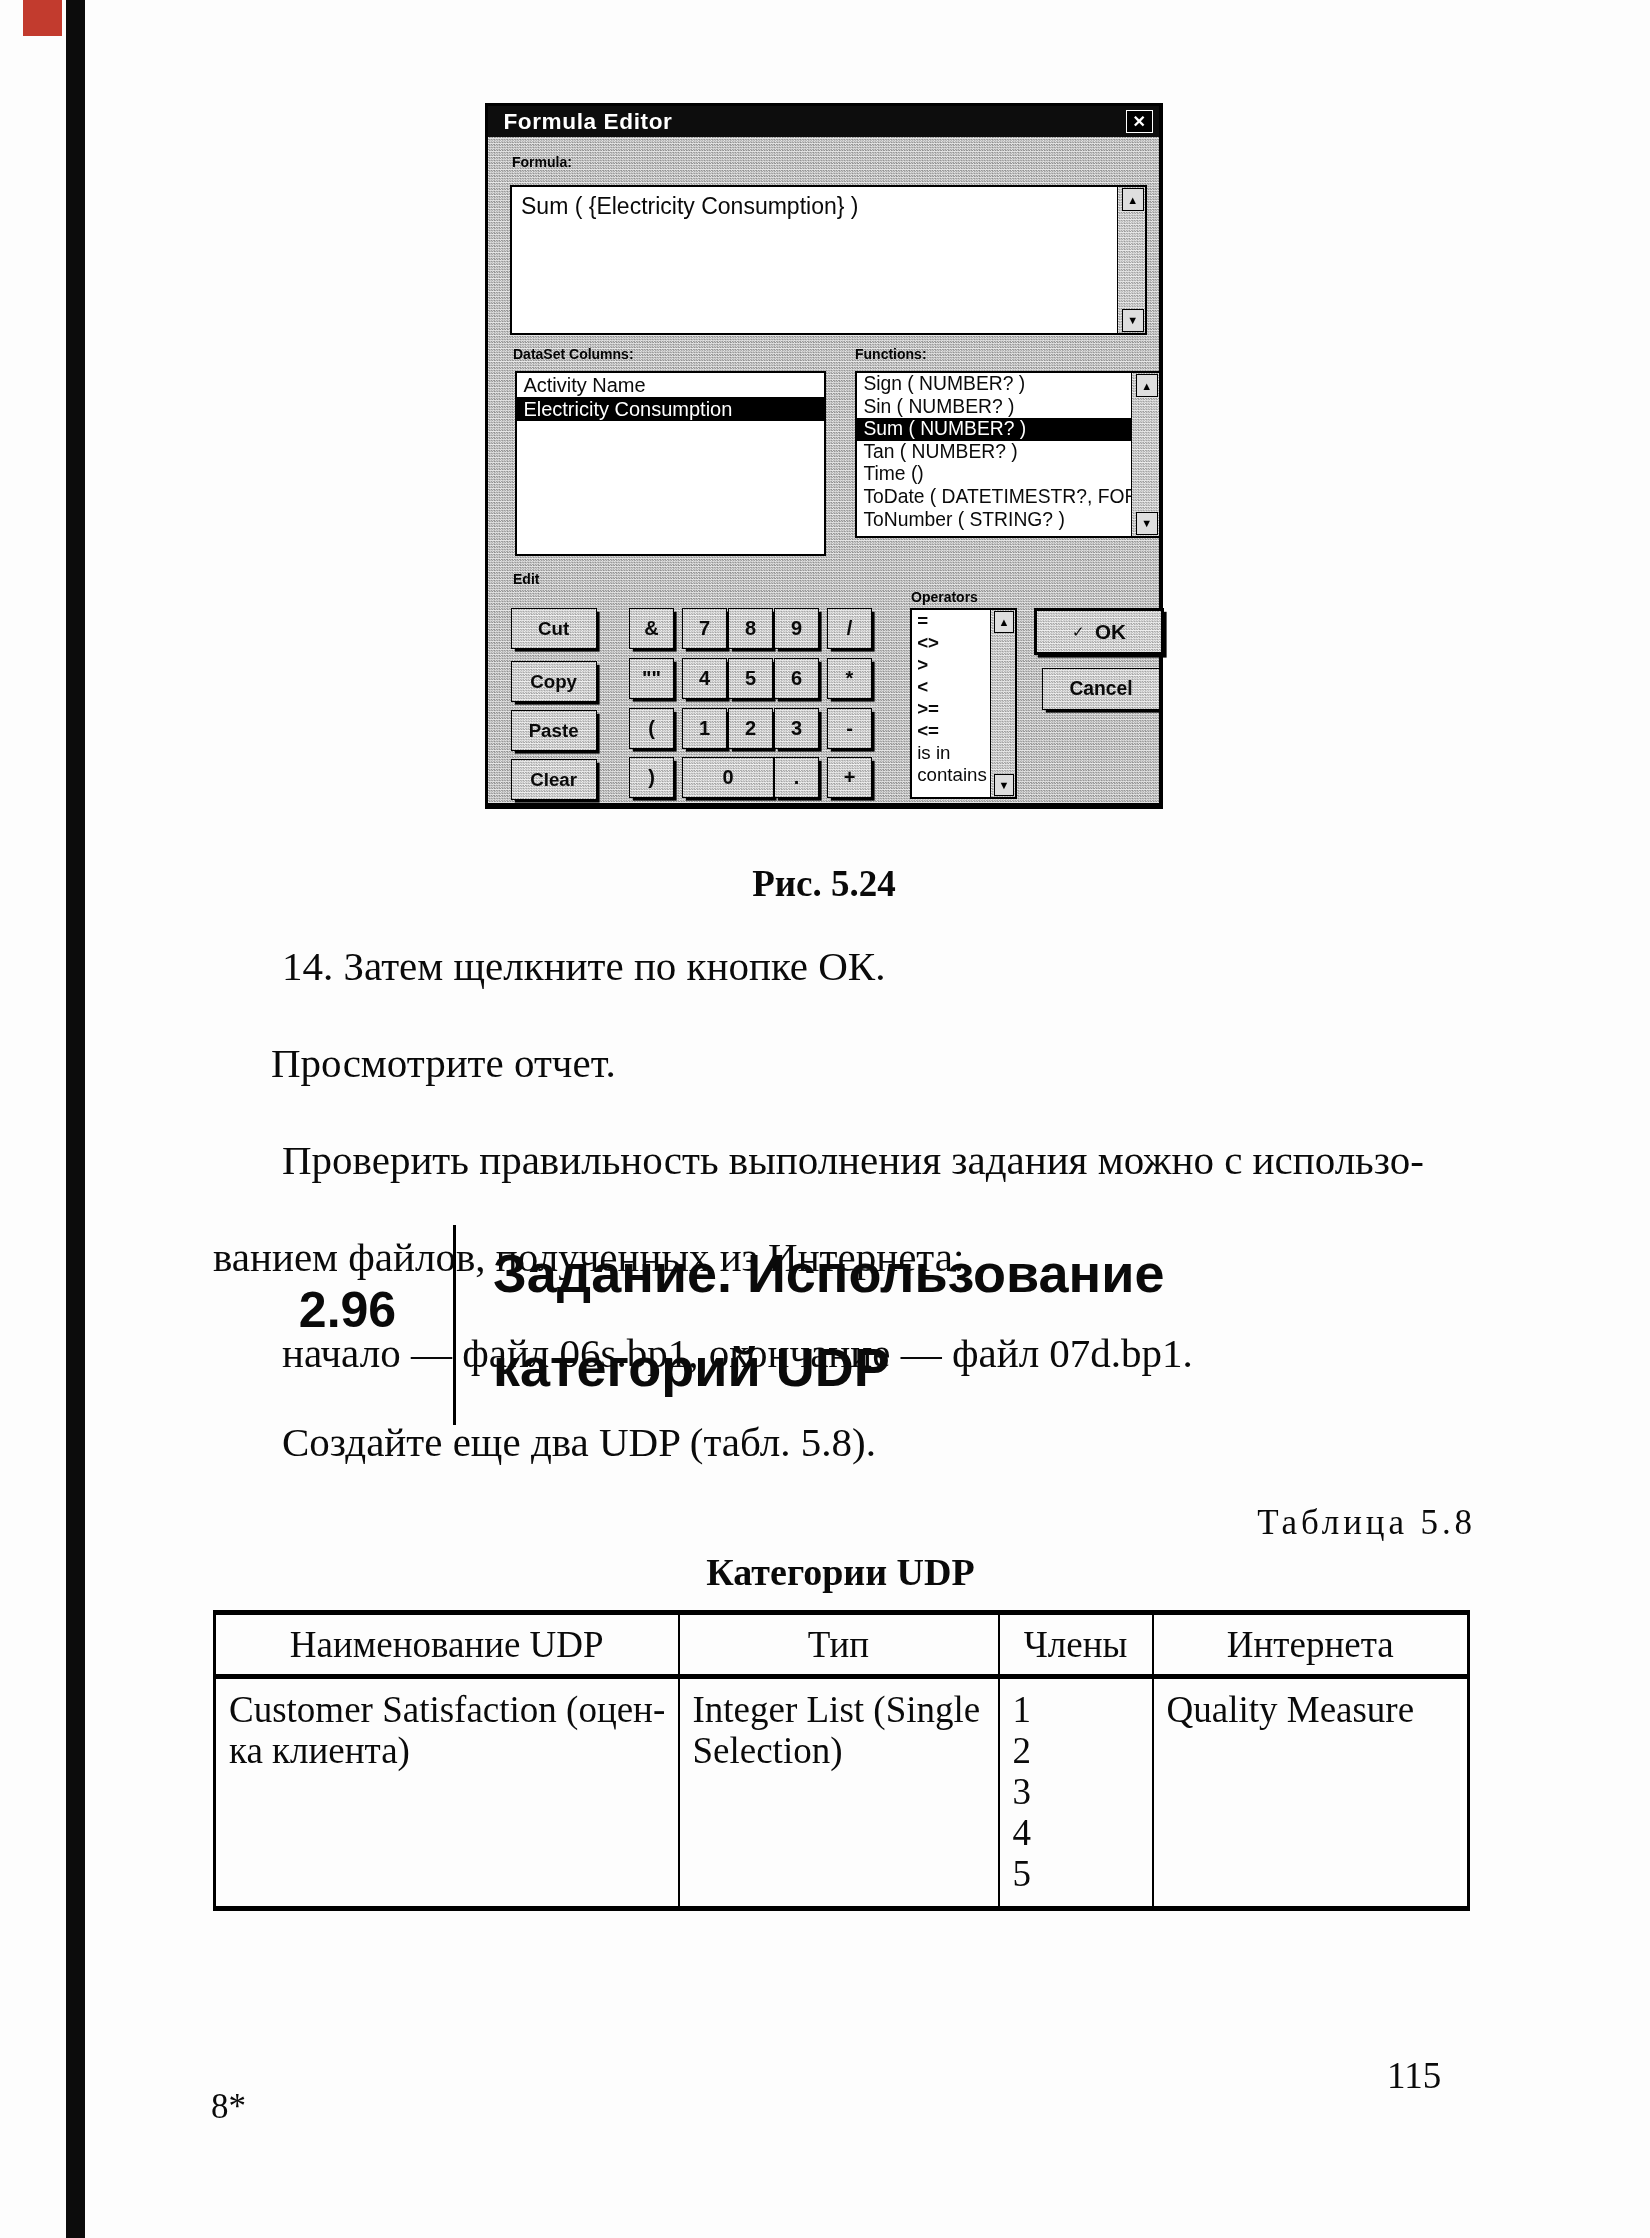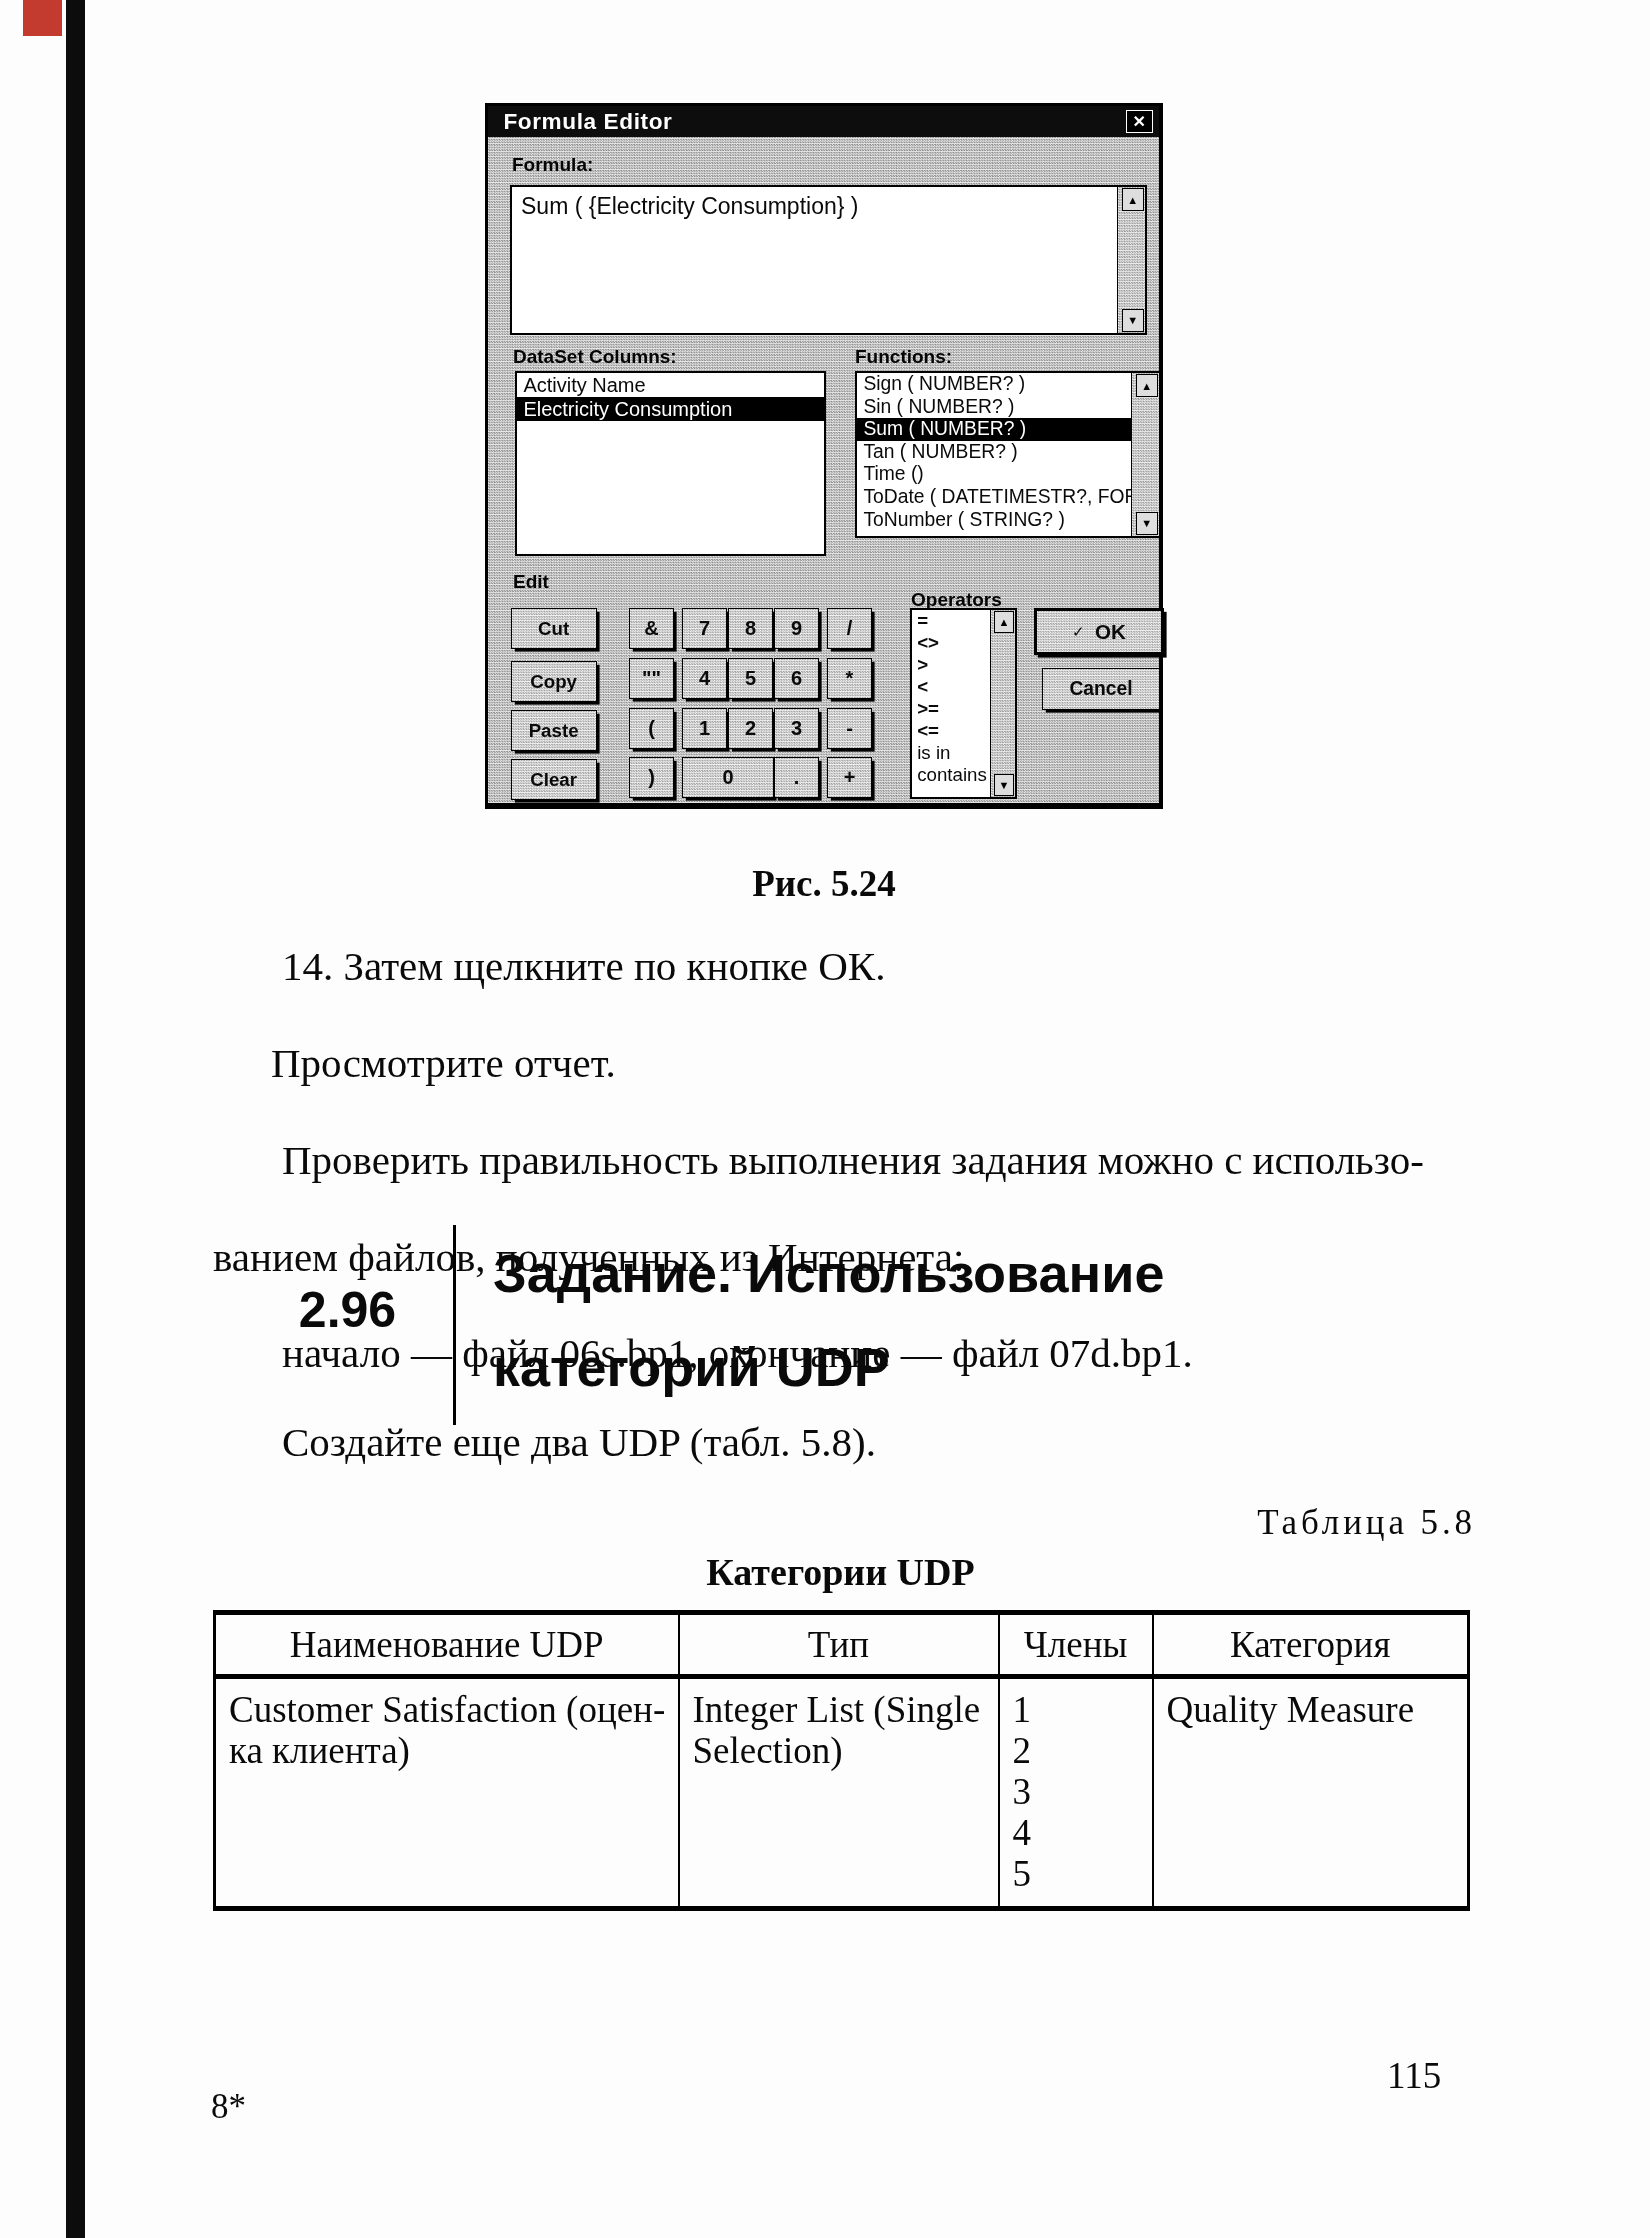--- a/index.html
+++ b/index.html
@@ -24,21 +24,21 @@
   
   .dialog{position:absolute;left:485px;top:103px;width:678px;height:706px;
     border:3.2px solid #000;border-right-width:4.5px;border-bottom-width:6.4px;
     box-sizing:border-box;font-family:"Liberation Sans",sans-serif;}
   .titlebar{position:absolute;left:0;top:0;right:0;height:31px;background:#0d0d0d;
     color:#fff;display:flex;align-items:center;padding:0 6.4px;box-sizing:border-box;}
   .dlg-title{font-size:22.6px;font-weight:bold;letter-spacing:0.6px;padding-left:9px;}
   .close-btn{margin-left:auto;width:27px;height:23px;background:#000;border:1.9px solid #fff;
     color:#fff;display:flex;align-items:center;justify-content:center;
     font-size:16px;font-weight:bold;box-sizing:border-box;}
-  .dlg-label{position:absolute;font-size:19px;font-weight:bold;color:#050505;}
+  .dlg-label{position:absolute;font-size:14px;font-weight:bold;color:#050505;}
 
   .whitebox{position:absolute;background:#fff;border:2.6px solid #000;box-sizing:border-box;}
 
   .formula-box{left:22px;top:79px;width:637px;height:150px;}
   .formula-text{padding:6.4px 36px 0 9px;font-size:23px;white-space:nowrap;overflow:hidden;}
 
   .vscroll{position:absolute;top:0;right:0;bottom:0;width:27px;border-left:1.9px solid #000;
     background-color:#circ;background-image:repeating-conic-gradient(#9b9b9b 0% 25%, #ececec 0% 50%);
     background-size:2.6px 2.6px;}
   .sb-btn{position:absolute;right:1.3px;width:22px;height:23px;background:#dedede;
@@ -241,21 +241,21 @@
       <col style="width:464px">
         <col style="width:320px">
         <col style="width:154px">
         <col style="width:316px">
     </colgroup>
     <thead>
       <tr>
         <th>Наименование UDP</th>
         <th>Тип</th>
         <th>Члены</th>
-        <th>Категория</th>
+        <th>Интернета</th>
       </tr>
     </thead>
     <tbody>
       <tr class="row-tall">
         <td>
           <div>Customer Satisfaction (оцен-</div>
           <div>ка клиента)</div>
         </td>
         <td>
           <div>Integer List (Single</div>

